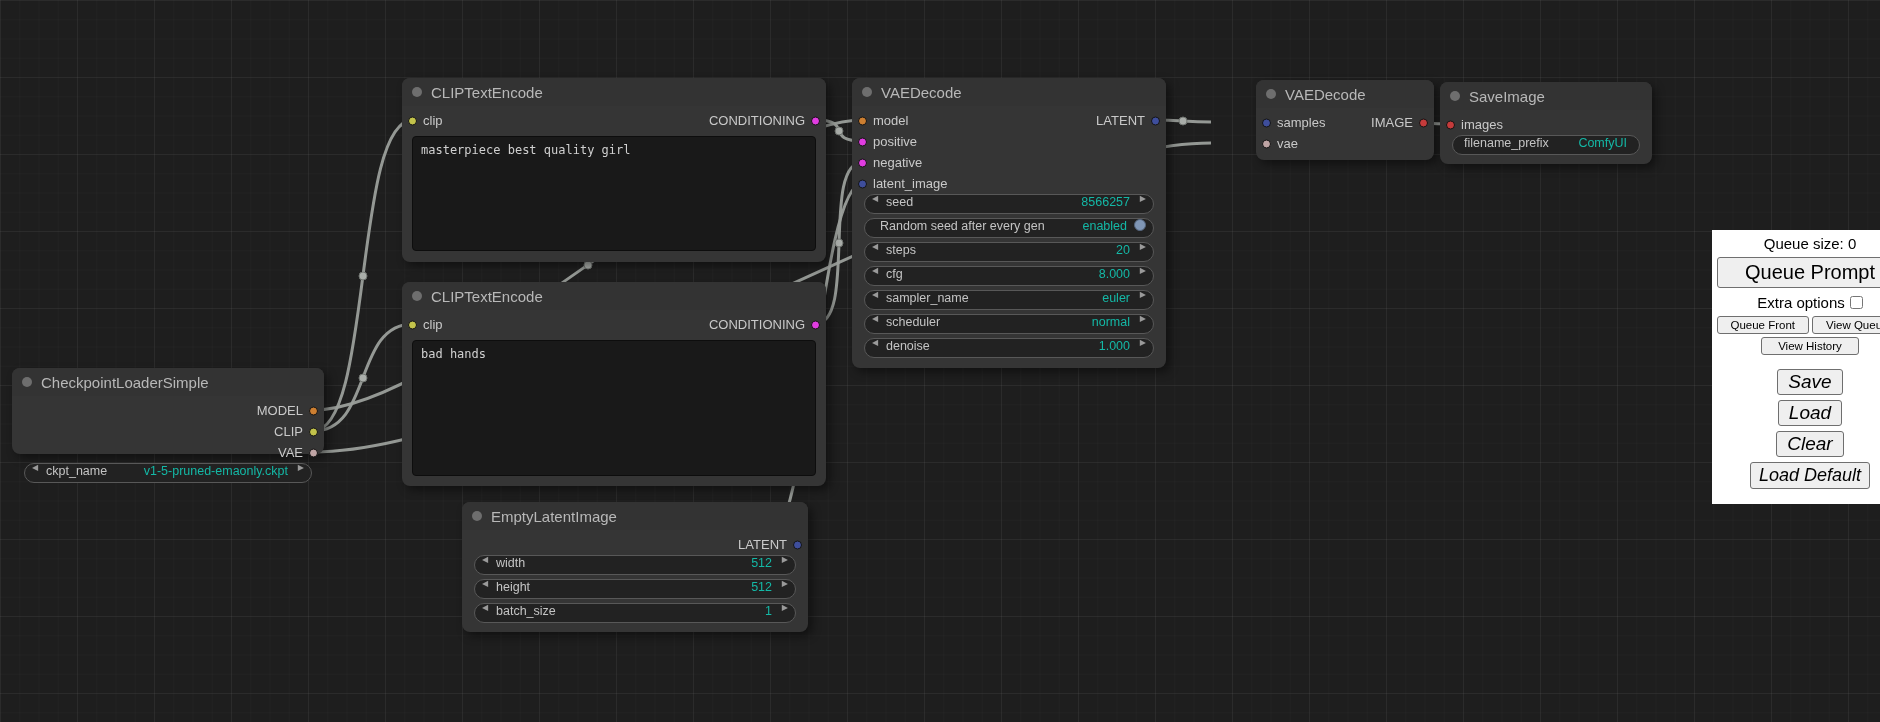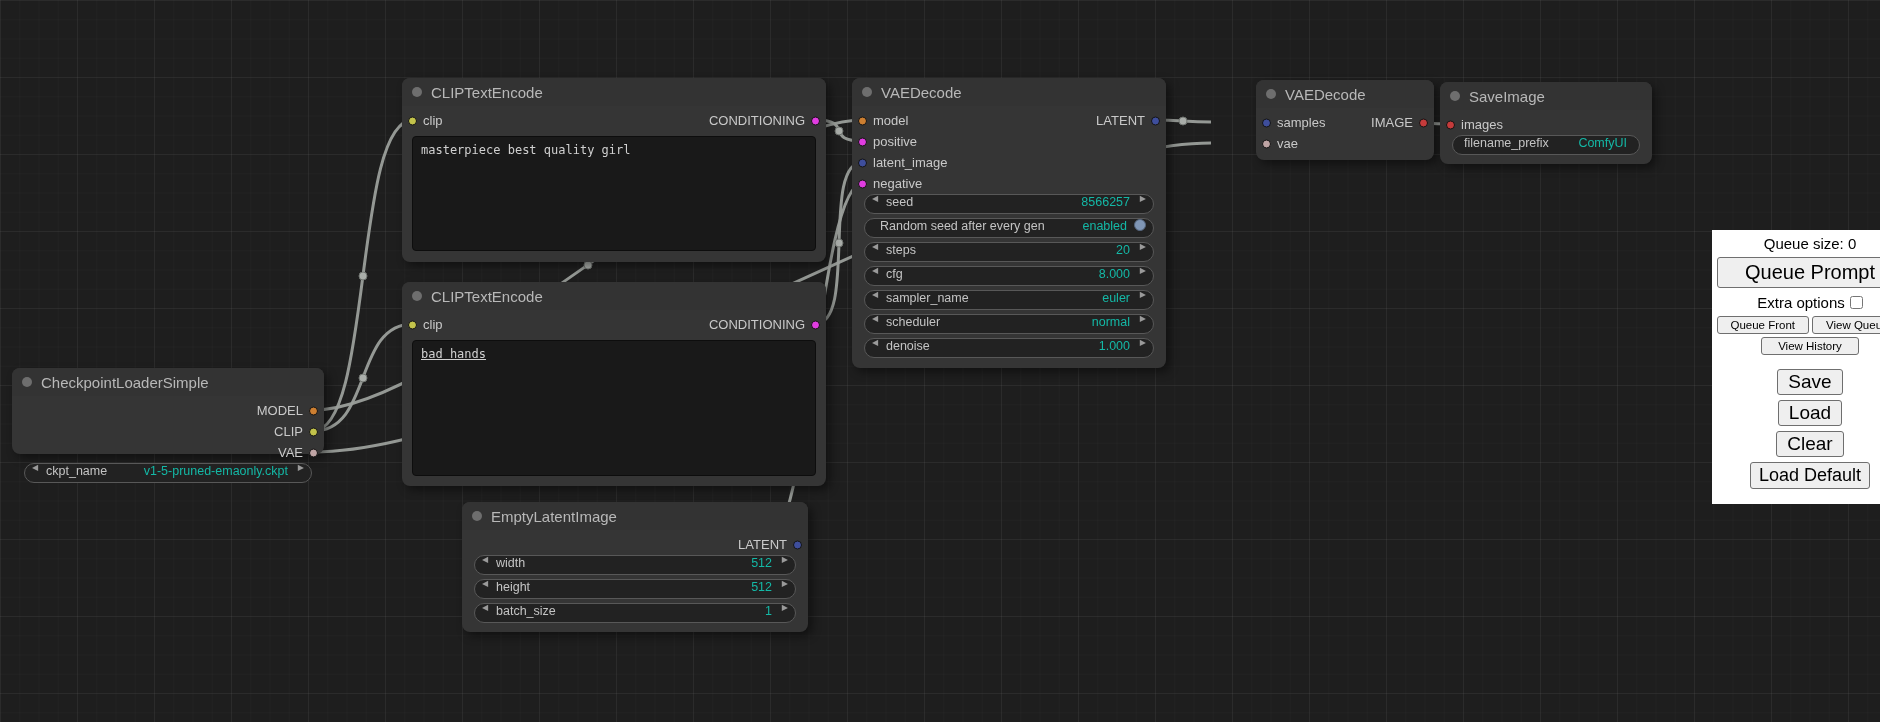--- a/index.html
+++ b/index.html
@@ -66,21 +66,21 @@
   }
   .menu button{font-family:inherit;background:#efefef;border:1px solid #6f6f6f;border-radius:3px;color:#000;cursor:pointer;}
   .queue-size-row{position:relative;font-size:15px;padding:3px 0 2px;}
   .gear{position:absolute;right:-2px;top:1px;font-size:14px;color:#6aa2e8;cursor:pointer;}
   .qp{font-size:20px;width:100%;padding:3px 0;margin:3px 0 3px;}
   .extra-row{font-size:15px;margin:3px 0 5px;display:flex;align-items:center;justify-content:center;gap:5px;}
   .extra-row input{width:13px;height:13px;margin:0;}
   .small-row{display:flex;gap:3px;border-radius:7px;}
   .sm{font-size:11.5px;padding:2px 0;flex:1;white-space:nowrap;}
   .vh{display:block;margin:3px auto 0;width:98px;font-size:11.5px;padding:2px 0;}
-  .big{display:block;margin:5px auto;font-size:19px;padding:1px 10px;}
+  .big{display:block;margin:5px auto;font-size:19px;padding:1px 10px;font-style:italic;}
   .big.gap{margin-top:14px;}
   .big.ld{font-size:18px;padding:2px 8px;}
 </style>
 </head>
 <body>
 
 <div id="canvas">
 
   <svg class="wires" width="1880" height="722">
     <path class="wire" d="M313,410 C450,410 725,120 863,120"></path>
@@ -150,46 +150,46 @@
       <span>CLIPTextEncode</span>
     </div>
     <div class="slots">
       <div class="slot-row">
         <span class="slot-dot in" style="background-color: rgb(195, 195, 75);"></span>
         <span class="slot-label in">clip</span>
         <span class="slot-label out">CONDITIONING</span>
         <span class="slot-dot out" style="background-color: rgb(225, 60, 225);"></span>
       </div>
     </div>
-    <textarea class="prompt" style="height: 136px; text-decoration: underline;" spellcheck="false">bad hands</textarea>
+    <textarea class="prompt" style="height: 136px;" spellcheck="false">bad hands</textarea>
   </div>
 
   <div class="node" style="left:852px;top:78px;width:314px;height:290px">
     <div class="node-title">
       <span class="title-dot"></span>
       <span>VAEDecode</span>
     </div>
     <div class="slots">
       <div class="slot-row">
         <span class="slot-dot in" style="background-color: rgb(205, 127, 49);"></span>
         <span class="slot-label in">model</span>
         <span class="slot-label out">LATENT</span>
         <span class="slot-dot out" style="background-color: rgb(62, 78, 156);"></span>
       </div>
       <div class="slot-row">
         <span class="slot-dot in" style="background-color: rgb(225, 60, 225);"></span>
         <span class="slot-label in">positive</span>
       </div>
       <div class="slot-row">
+        <span class="slot-dot in" style="background-color: rgb(225, 60, 225);"></span>
+        <span class="slot-label in">negative</span>
+      </div>
+      <div class="slot-row">
         <span class="slot-dot in" style="background-color: rgb(62, 78, 156);"></span>
         <span class="slot-label in">latent_image</span>
-      </div>
-      <div class="slot-row">
-        <span class="slot-dot in" style="background-color: rgb(225, 60, 225);"></span>
-        <span class="slot-label in">negative</span>
       </div>
     </div>
     <div class="widget">
       <span class="warrow">◀</span>
       <span class="wlabel">seed</span>
       <span class="wvalue">8566257</span>
       <span class="warrow right">▶</span>
     </div>
     <div class="widget">
       <span class="wlabel" style="margin-left:8px">Random seed after every gen</span>

